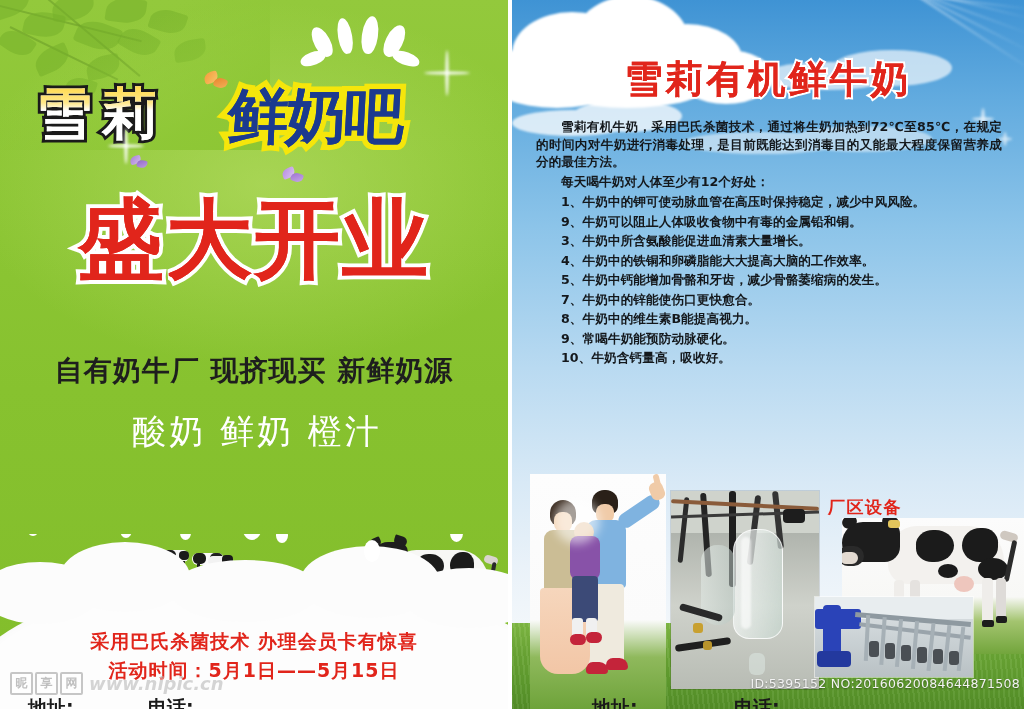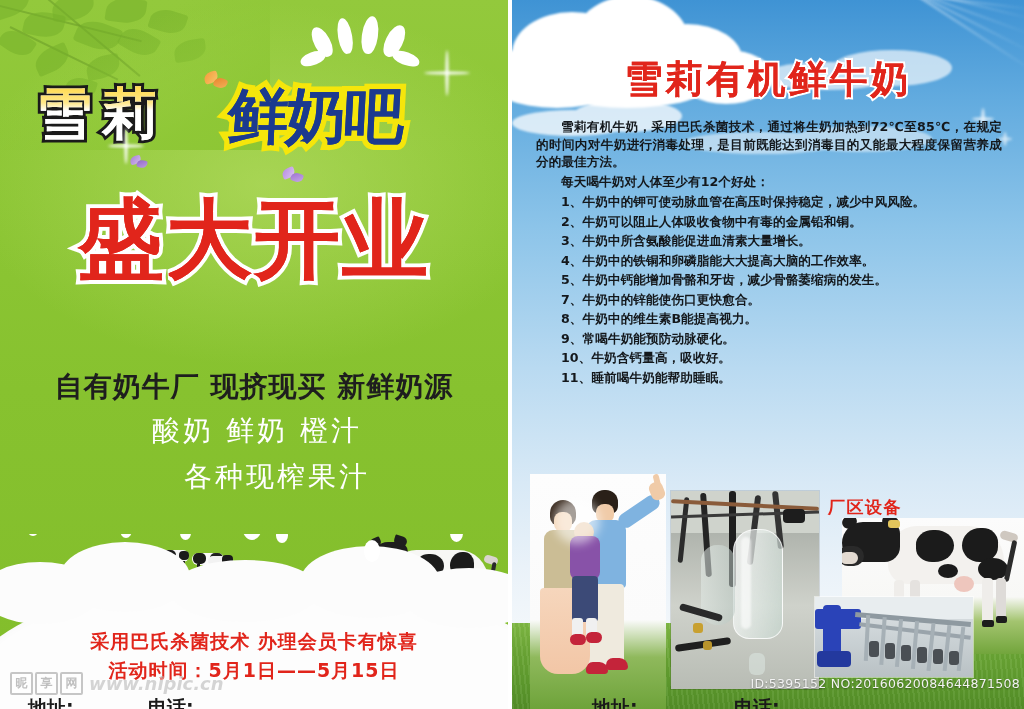--- a/index.html
+++ b/index.html
@@ -62,26 +62,26 @@
   .headline-fill{position:absolute;left:22px;top:196px;width:464px;text-align:center;
         font-size:86px;line-height:1;font-weight:bold;letter-spacing:2px;color:#E1251B;}
 
   
   .pill{position:absolute;left:48px;top:300px;width:412px;height:30px;
         background:#ffffff;border-radius:15px;display:flex;align-items:center;
         justify-content:center;}
   .pill span{font-size:13.5px;color:#2b2b2b;white-space:nowrap;letter-spacing:.2px;}
 
   
-  .tagline{position:absolute;left:0;top:368px;width:508px;text-align:center;
+  .tagline{position:absolute;left:0;top:352px;width:508px;text-align:center;
         font-size:28px;font-weight:bold;color:#1e1e1e;letter-spacing:1px;}
 
   
   .products{position:absolute;left:0;top:408px;width:508px;text-align:center;color:#fff;}
-  .products div{font-size:28px;line-height:46px;letter-spacing:3px;font-weight:normal;}
+  .products div{font-size:34px;line-height:46px;letter-spacing:3px;font-weight:normal;}
   .products .r1{padding-left:6px;}
   .products .r2{padding-left:4px;}
   .products .r3{padding-left:46px;}
 
   
   .milk{position:absolute;left:0;bottom:0;width:508px;height:175px;overflow:hidden;}
   .milk-body{position:absolute;left:-30px;bottom:-20px;width:580px;height:150px;background:#fdfdfd;
         border-radius:48% 52% 0 0 / 70% 62% 0 0;
         box-shadow:0 -6px 14px rgba(0,0,0,.07) inset;}
   .milk-wave{position:absolute;background:#fcfcfc;border-radius:50%;}
@@ -208,21 +208,20 @@
     </div>
 
     <div class="headline">盛大开业</div>
     <div class="headline-fill">盛大开业</div>
 
 
     <div class="tagline">自有奶牛厂 现挤现买  新鲜奶源</div>
 
     <div class="products">
       <div class="r1">酸奶   鲜奶   橙汁</div>
-      <div class="r3">各种现榨果汁</div>
     </div>
 
     <div class="sh" style="left:118px;top:552px;width:36px;height:20px;">
       <div class="sh" style="left:0;top:2px;width:34px;height:13px;background:#ffffff;border-radius:7px;"></div>
       <div class="sh" style="left:3px;top:3px;width:12px;height:11px;background:#1a1a1a;border-radius:5px;"></div>
       <div class="sh" style="left:20px;top:2px;width:13px;height:11px;background:#1a1a1a;border-radius:5px;"></div>
       <div class="sh" style="left:-3px;top:8px;width:9px;height:7px;background:#1a1a1a;border-radius:3px;"></div>
       <div class="sh" style="left:5px;top:14px;width:3px;height:7px;background:#1a1a1a;"></div>
       <div class="sh" style="left:14px;top:14px;width:3px;height:7px;background:#2a2a2a;"></div>
       <div class="sh" style="left:26px;top:14px;width:3px;height:7px;background:#1a1a1a;"></div>
@@ -337,29 +336,28 @@
     <div class="sparkle" style="left:486px;top:132px;width:14px;height:14px;opacity:.7;"></div>
 
     <div class="r-title">雪莉有机鲜牛奶</div>
     <div class="r-title-fill">雪莉有机鲜牛奶</div>
 
     <div class="r-body">
       <p class="ind">雪莉有机牛奶，采用巴氏杀菌技术，通过将生奶加热到72℃至85℃，在规定的时间内对牛奶进行消毒处理，是目前既能达到消毒目的又能最大程度保留营养成分的最佳方法。</p>
       <p class="ind">每天喝牛奶对人体至少有12个好处：</p>
       <ol>
         <li>1、牛奶中的钾可使动脉血管在高压时保持稳定，减少中风风险。</li>
-        <li>2、牛奶可以阻止人体吸收食物中有毒的金属铅和铜。</li>
+        <li>9、牛奶可以阻止人体吸收食物中有毒的金属铅和铜。</li>
         <li>3、牛奶中所含氨酸能促进血清素大量增长。</li>
         <li>4、牛奶中的铁铜和卵磷脂能大大提高大脑的工作效率。</li>
         <li>5、牛奶中钙能增加骨骼和牙齿，减少骨骼萎缩病的发生。</li>
         <li>7、牛奶中的锌能使伤口更快愈合。</li>
         <li>8、牛奶中的维生素B能提高视力。</li>
         <li>9、常喝牛奶能预防动脉硬化。</li>
         <li>10、牛奶含钙量高，吸收好。</li>
-        <li>11、睡前喝牛奶能帮助睡眠。</li>
       </ol>
     </div>
 
     <div class="grass"></div>
 
     <div class="photo ph-family">
       <div class="sh" style="left:0;top:0;width:136px;height:235px;background:linear-gradient(180deg,#fdfdfd 0%,#fbfbfb 62%,#8fb95c 78%,#6ea33a 100%);"></div>
 
       <div class="sh" style="left:62px;top:16px;width:26px;height:24px;background:#2a2018;border-radius:12px 12px 8px 8px;"></div>
       <div class="sh" style="left:66px;top:30px;width:18px;height:19px;background:#f0cba8;border-radius:8px;"></div>

